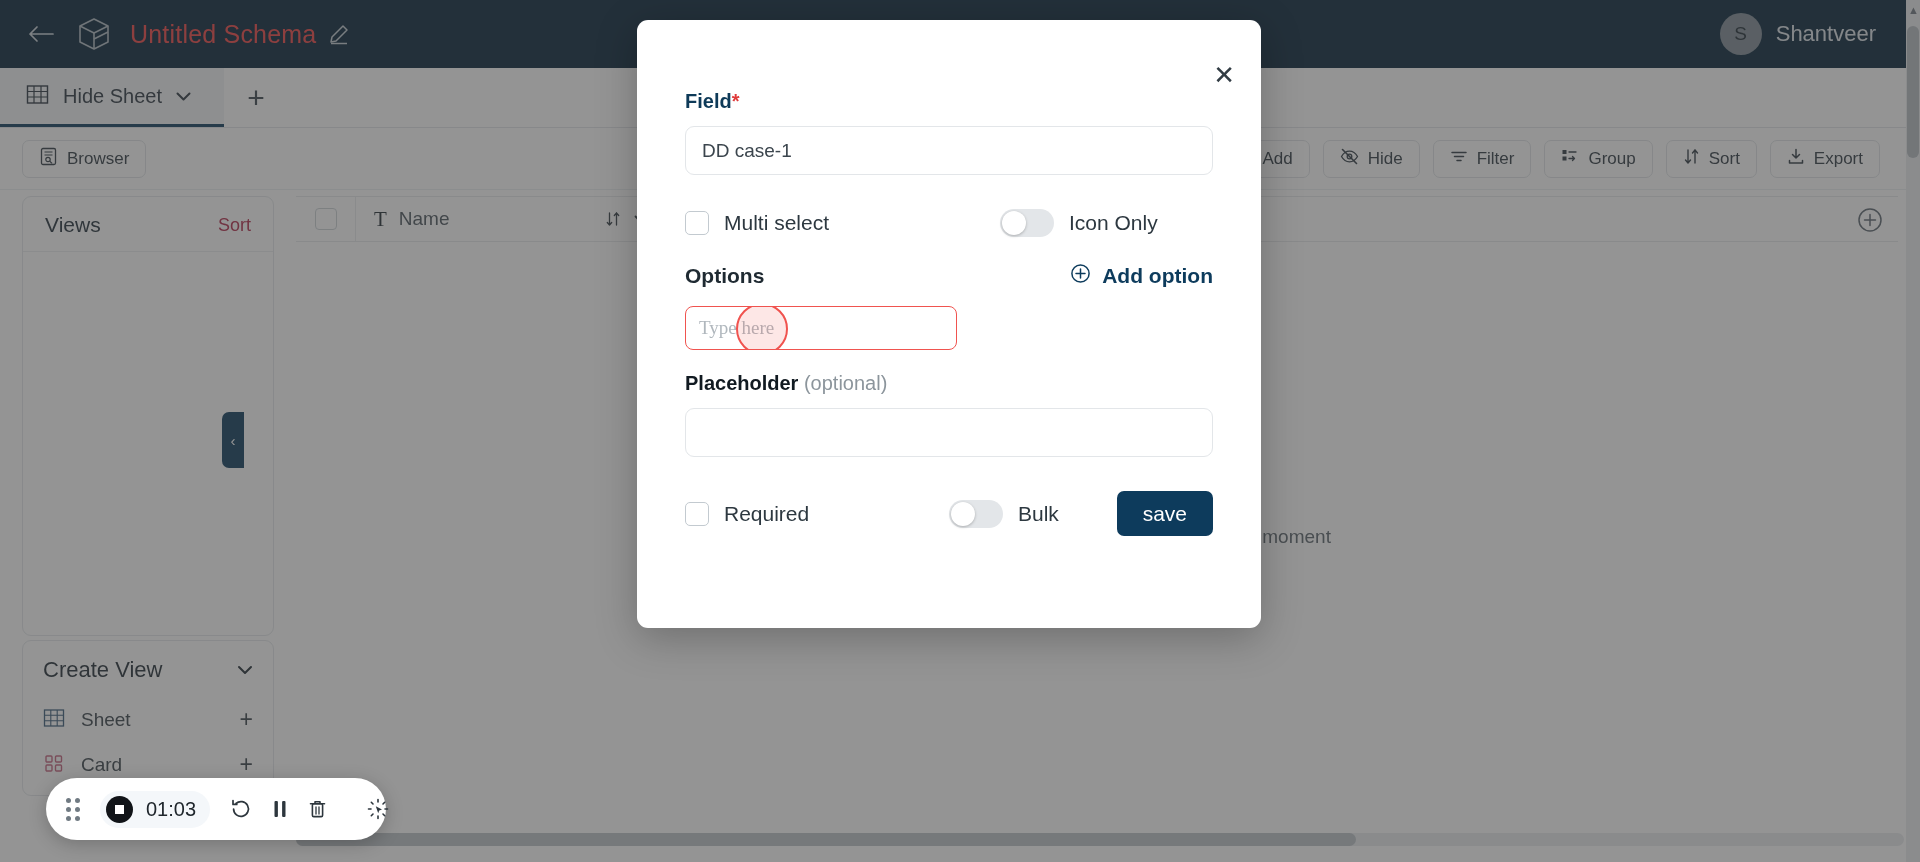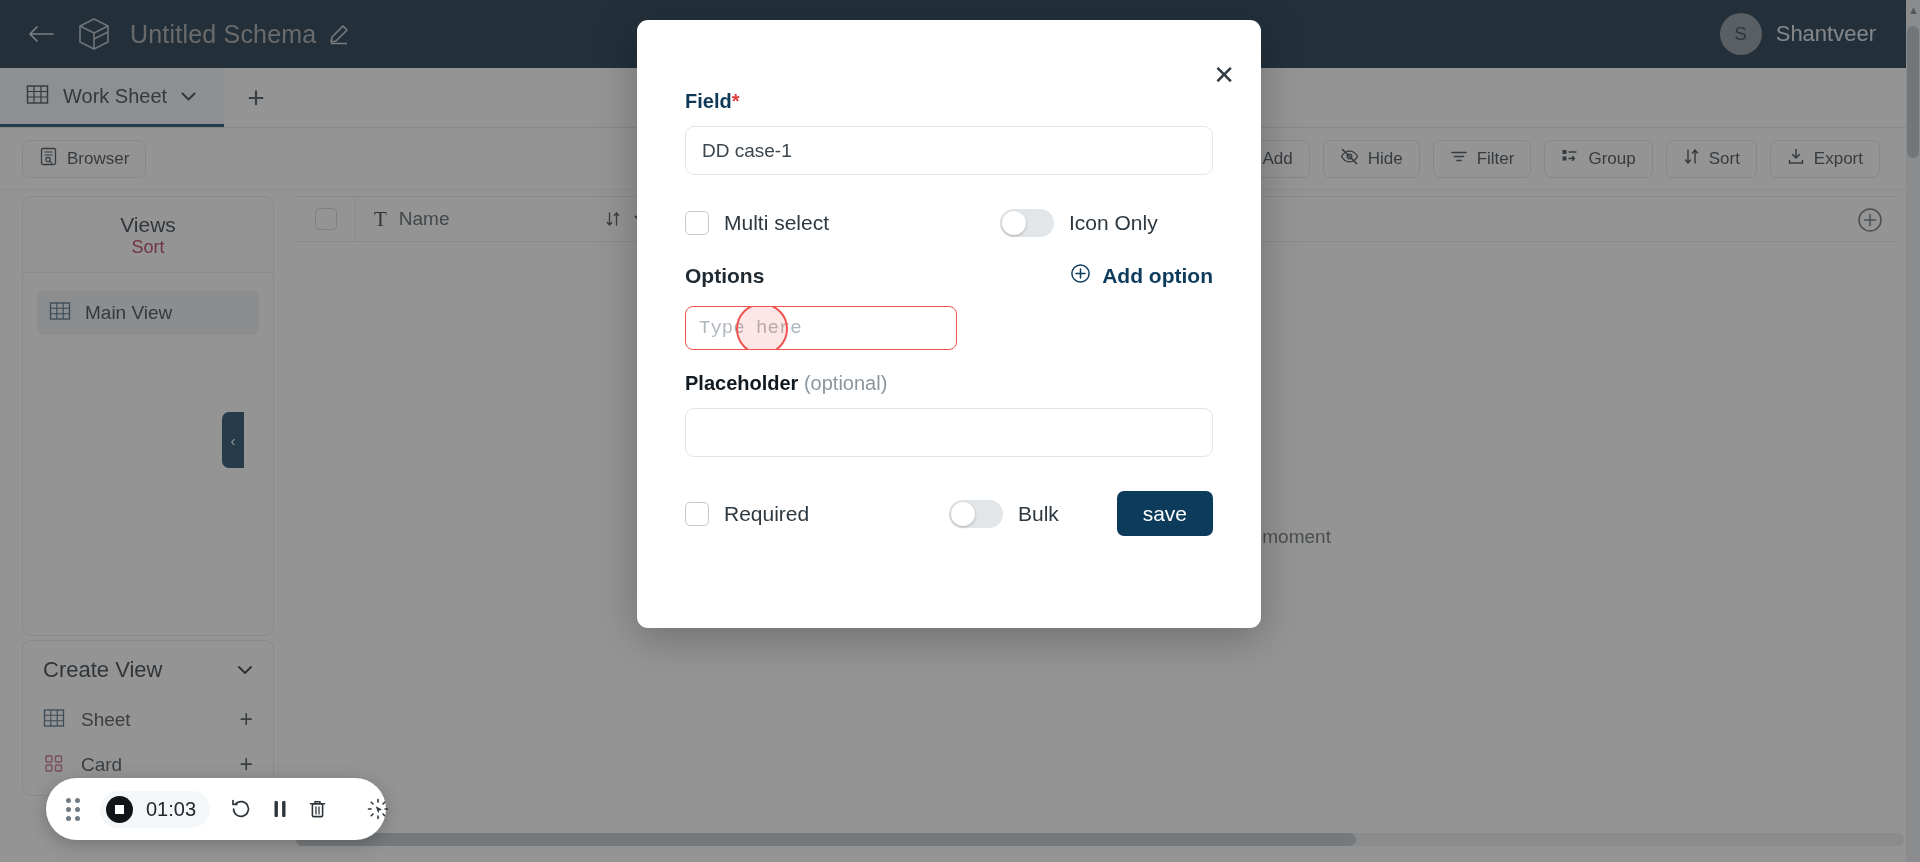--- a/index.html
+++ b/index.html
@@ -12,21 +12,21 @@
 
   
   .topbar {
     position: absolute; left: 0; top: 0; width: 1920px; height: 68px;
     background: #062338; display: flex; align-items: center; padding: 0 26px;
   }
   .back-arrow { width: 30px; height: 30px; display: flex; align-items: center;
     justify-content: center; color: #c9d3da; font-size: 24px; cursor: pointer; }
   .logo-cube { margin-left: 18px; width: 40px; height: 40px; display: flex;
     align-items: center; justify-content: center; }
-  .schema-title { margin-left: 16px; color: #a3a3a3; font-size: 25px; letter-spacing: .2px; }
+  .schema-title { margin-left: 16px; color: #ef4444; font-size: 25px; letter-spacing: .2px; }
   .pencil-icon { margin-left: 12px; width: 22px; height: 22px; color: #c3ccd3; cursor: pointer;
      display:flex; align-items:center; }
   .user-wrap { margin-left: auto; display: flex; align-items: center; gap: 14px; padding-right: 18px;}
   .avatar { width: 42px; height: 42px; border-radius: 50%; background: #7e8b95;
     color: #1d2a33; font-size: 19px; display: flex; align-items: center;
     justify-content: center; }
   .user-name { color: #dbe2e8; font-size: 22px; }
 
   
   .tabstrip {
@@ -56,21 +56,21 @@
   }
   .toolbar-right { margin-left: auto; display: flex; gap: 13px; padding-right: 18px;}
 
   
   .sidebar {
     position: absolute; left: 22px; top: 196px; width: 252px; height: 440px;
     border: 1px solid #e4e7ea; border-radius: 9px; background: #fff;
   }
   .views-head {
     display: flex; align-items: center; justify-content: space-between;
-    padding: 16px 22px 14px 22px; border-bottom: 1px solid #eaedef; flex-direction: column;
+    padding: 16px 22px 14px 22px; border-bottom: 1px solid #eaedef;
   }
   .views-title { font-size: 21px; color: #22303a; }
   .views-sort { font-size: 18px; color: #b22a4a; cursor: pointer; }
   .view-item {
     display: flex; align-items: center; gap: 14px; margin: 18px 14px 0 14px;
     padding: 9px 12px; border-radius: 7px; background: #eceff1; cursor: pointer;
   }
   .view-item-label { font-size: 19px; color: #2c3740; }
 
   .createview {
@@ -169,21 +169,21 @@
   .add-option { display: flex; align-items: center; gap: 11px; color: #0d3b5c;
     font-size: 21px; font-weight: bold; cursor: pointer; }
 
   .opt-row {
     margin-top: 17px; width: 272px; height: 44px; border: 1.6px solid #f0534f;
     border-radius: 8px; display: flex; align-items: stretch; overflow: hidden;
     position: relative; background: #fff;
   }
   .opt-input {
     flex: 1; border: none; outline: none; padding: 0 13px; font-size: 19px;
-    color: #0c4a6e; font-family: Liberation Mono, monospace; background: transparent;
+    color: #0c4a6e; font-family: Liberation Serif, serif; background: transparent;
   }
   .opt-input::placeholder { color: #b0b7bd; }
   .swatch { width: 24px; height: 24px; border-radius: 5px; background: #d6ebf8;
     align-self: center; margin: 0 6px; cursor: pointer; }
   .err-text { margin-top: 8px; font-size: 19px; color: #f0534f; }
 
   .click-ring {
     position: absolute; left: 50px; top: -4px; width: 52px; height: 52px;
     border-radius: 50%; border: 2.5px solid #f0534f; background: rgba(240,83,79,0.14);
     pointer-events: none;
@@ -245,21 +245,21 @@
   </div>
 
   <div class="tabstrip">
     <div class="tab">
       <span>
         <svg width="23" height="23" viewBox="0 0 23 23" fill="none">
             <rect x="1.5" y="3" width="20" height="17" stroke="#2b3640" stroke-width="1.4"></rect>
             <path d="M1.5 8.5H21.5M1.5 14H21.5M8 3V20M15 3V20" stroke="#2b3640" stroke-width="1.2"></path>
           </svg>
       </span>
-      <span class="tab-label">Work Sheet</span>
+      <span class="tab-label">Hide Sheet</span>
       <span class="tab-chev">
         <svg width="15" height="9" viewBox="0 0 15 9" fill="none">
             <path d="M1.5 1.5 L7.5 7.5 L13.5 1.5" stroke="#2b3640" stroke-width="2" stroke-linecap="round" stroke-linejoin="round"></path>
           </svg>
       </span>
     </div>
     <div class="tab-plus">+</div>
   </div>
 
   <div class="subbar">
@@ -330,29 +330,20 @@
         </span>
         <span>Export</span>
       </div>
     </div>
   </div>
 
   <div class="sidebar">
     <div class="views-head">
       <div class="views-title">Views</div>
       <div class="views-sort">Sort</div>
-    </div>
-    <div class="view-item">
-      <span>
-        <svg width="22" height="22" viewBox="0 0 22 22" fill="none">
-            <rect x="1.5" y="3" width="19" height="16" stroke="#3a5c7a" stroke-width="1.3"></rect>
-            <path d="M1.5 8.3H20.5M1.5 13.7H20.5M7.8 3V19M14.2 3V19" stroke="#3a5c7a" stroke-width="1.1"></path>
-          </svg>
-      </span>
-      <span class="view-item-label">Main View</span>
     </div>
   </div>
 
   <div class="createview">
     <div class="cv-head">
       <div class="cv-title">Create View</div>
       <span>
         <svg width="16" height="10" viewBox="0 0 16 10" fill="none">
             <path d="M2 2 L8 8 L14 2" stroke="#1f2b34" stroke-width="2" stroke-linecap="round" stroke-linejoin="round"></path>
           </svg>

